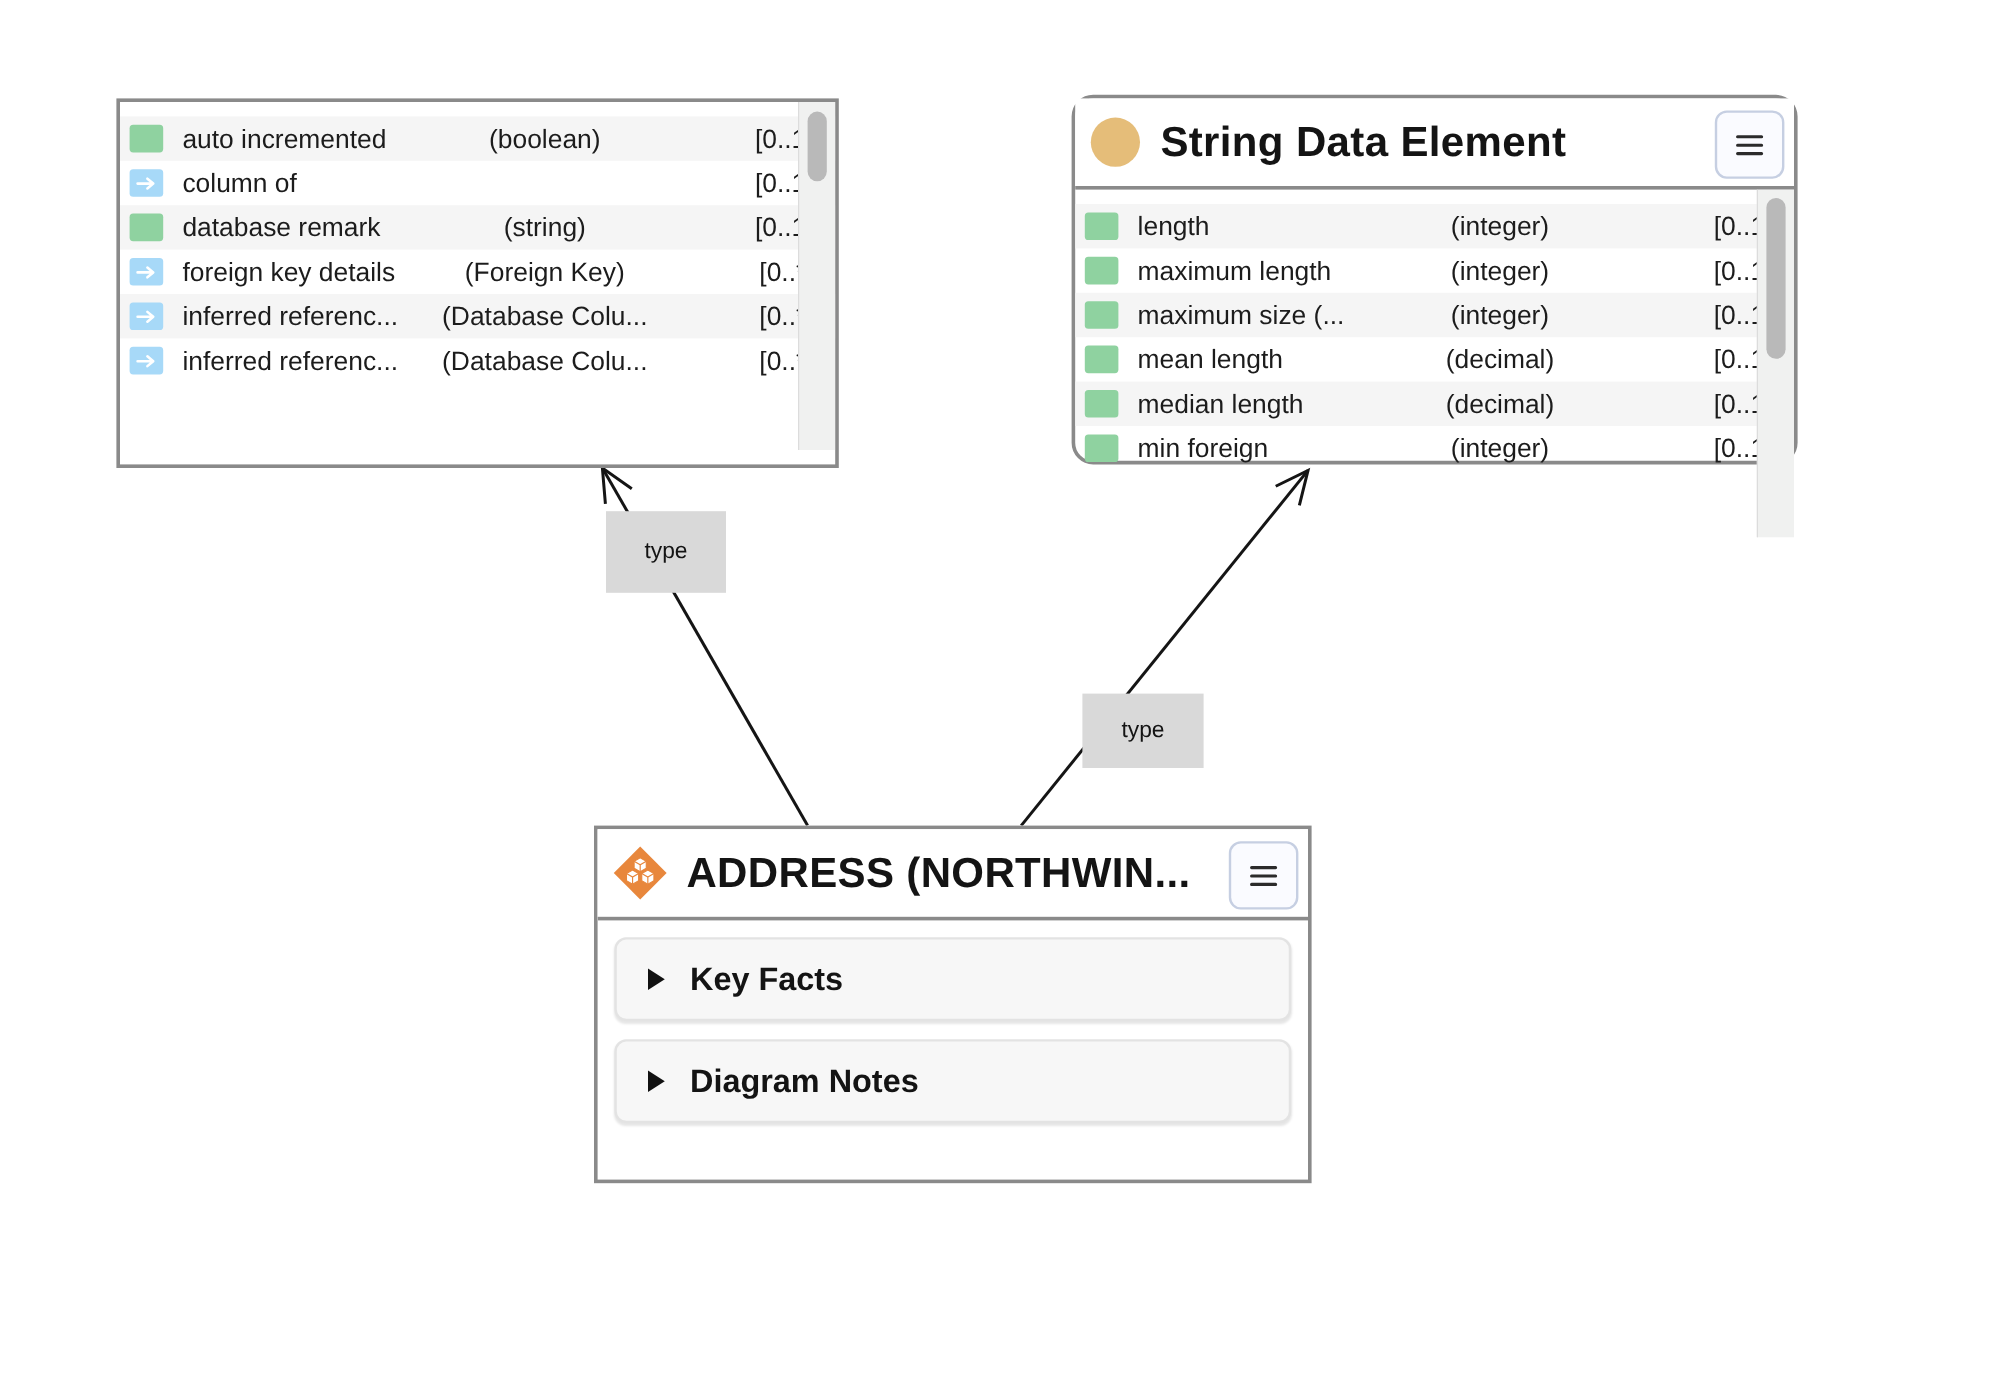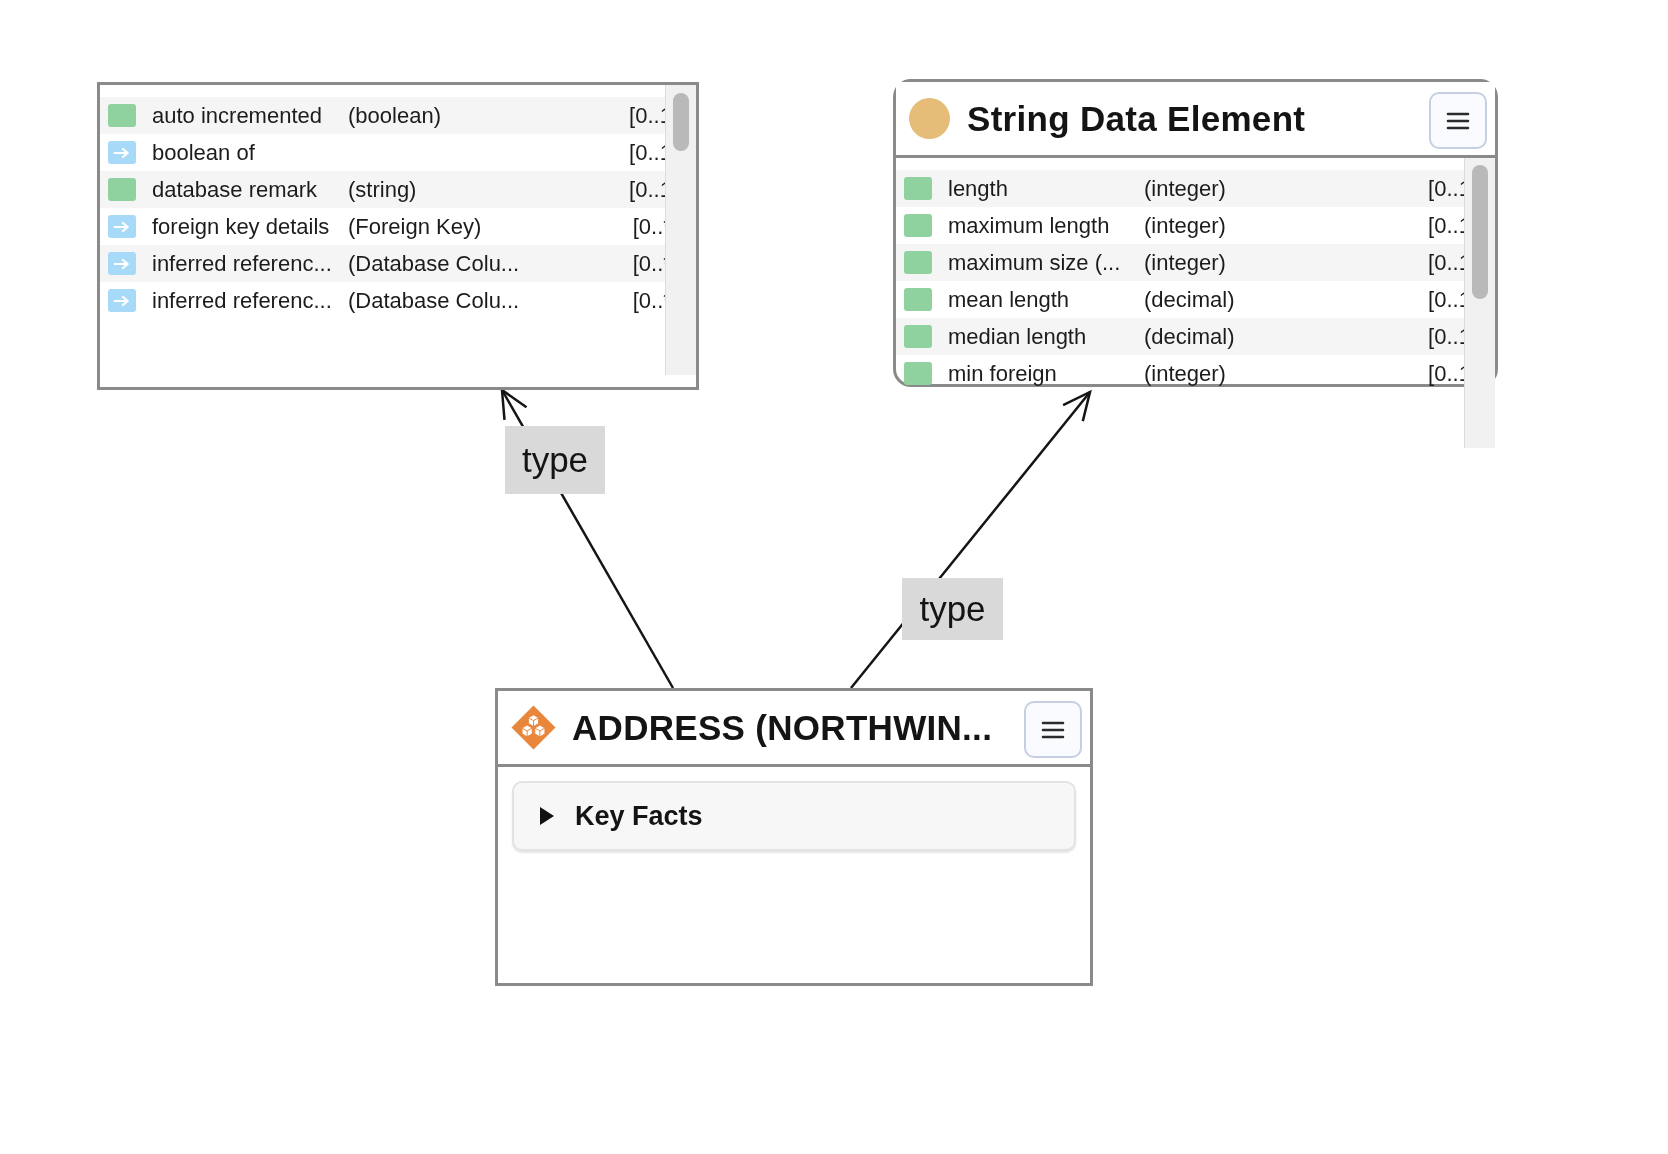--- a/index.html
+++ b/index.html
@@ -15,36 +15,36 @@
   .menu-btn { position:absolute; right:8px; top:10px; width:54px; height:53px; border:2px solid #c6cfe2; border-radius:10px; background:#fafbff; display:flex; align-items:center; justify-content:center; cursor:pointer; }
 
   .node-body { position:relative; height:290px; overflow:hidden; }
   .rows { padding-top:12px; }
   .row { height:37px; display:flex; align-items:center; padding-left:8px; font-size:22px; }
   .row.alt { background:#f5f5f5; }
   .row-icon { width:28px; height:23px; border-radius:3px; flex:0 0 auto; display:flex; align-items:center; justify-content:center; }
   .attr-bg  { background:#8fd2a0; }
   .assoc-bg { background:#a7d9f8; }
   .row-label { margin-left:16px; width:196px; white-space:nowrap; overflow:hidden; flex:0 0 auto; }
-  .row-type  { width:212px; white-space:nowrap; overflow:hidden; flex:0 0 auto; }
+  .row-type  { width:212px; white-space:nowrap; overflow:hidden; flex:0 0 auto;text-align:center; }
   .row-card  { flex:1 1 auto; text-align:right; padding-right:18px; white-space:nowrap; }
 
   .scrollbar { position:absolute; top:0; right:0; bottom:0; width:30px; background:#f0f1f0; border-left:1px solid #dcdcdc; }
   .scroll-thumb { position:absolute; left:7px; width:16px; border-radius:8px; background:#b9b9b9; }
   .thumb-short { top:8px; height:58px; }
   .thumb-long  { top:7px; height:134px; }
 
   .addr-body { position:relative; padding:14px 14px 0 14px; }
   .section-bar { height:70px; border:2px solid #e3e3e3; border-radius:10px; background:#f7f7f7;
                  box-shadow:0 2px 2px rgba(0,0,0,0.10); display:flex; align-items:center;
                  padding-left:26px; margin-bottom:15px; box-sizing:border-box; cursor:pointer; }
   .tri-right { width:0; height:0; border-left:14px solid #111; border-top:9px solid transparent; border-bottom:9px solid transparent; flex:0 0 auto; }
   .section-label { margin-left:21px; font-size:27px; font-weight:700; color:#141414; }
 
-  .edge-label { position:absolute; background:#d9d9d9; color:#141414; font-size:35px;
+  .edge-label { position:absolute; background:#d9d9d9; color:#141414; font-size:19px;
                 display:flex; align-items:center; justify-content:center; cursor:pointer; }
   #edge-label-0 { left:505px; top:426px; width:100px; height:68px; }
   #edge-label-1 { left:902px; top:578px; width:101px; height:62px; }
 
   .diamond-icon { margin-left:12px; flex:0 0 auto; }
   .addr-title { font-size:35px; font-weight:600; letter-spacing:0.3px; margin-left:15px; white-space:nowrap; overflow:hidden; width:445px; color:#141414; }
 </style>
 </head>
 <body>
 
@@ -72,21 +72,21 @@
           <span class="row-label">auto incremented</span>
           <span class="row-type">(boolean)</span>
           <span class="row-card">[0..1]</span>
         </div>
         <div class="row">
           <span class="row-icon assoc-bg">
             <svg width="22" height="18" viewBox="0 0 26 22">
                 <path d="M4,11 H19 M14,6 L20,11 L14,16" stroke="#ffffff" stroke-width="2.6" fill="none" stroke-linecap="round" stroke-linejoin="round"></path>
               </svg>
           </span>
-          <span class="row-label">boolean of</span>
+          <span class="row-label">column of</span>
           <span class="row-type"></span>
           <span class="row-card">[0..1]</span>
         </div>
         <div class="row alt">
           <span class="row-icon attr-bg"></span>
           <span class="row-label">database remark</span>
           <span class="row-type">(string)</span>
           <span class="row-card">[0..1]</span>
         </div>
         <div class="row">
@@ -199,16 +199,20 @@
         <svg width="26" height="22" viewBox="0 0 26 22">
           <path d="M3,4 H23 M3,11 H23 M3,18 H23" stroke="#2b2b2b" stroke-width="2.6" stroke-linecap="round"></path>
         </svg>
       </div>
     </div>
     <div class="addr-body">
       <div class="section-bar">
         <span class="tri-right"></span>
         <span class="section-label">Key Facts</span>
       </div>
+      <div class="section-bar">
+        <span class="tri-right"></span>
+        <span class="section-label">Diagram Notes</span>
+      </div>
     </div>
   </div>
 
 </div>
 
 </body></html>

